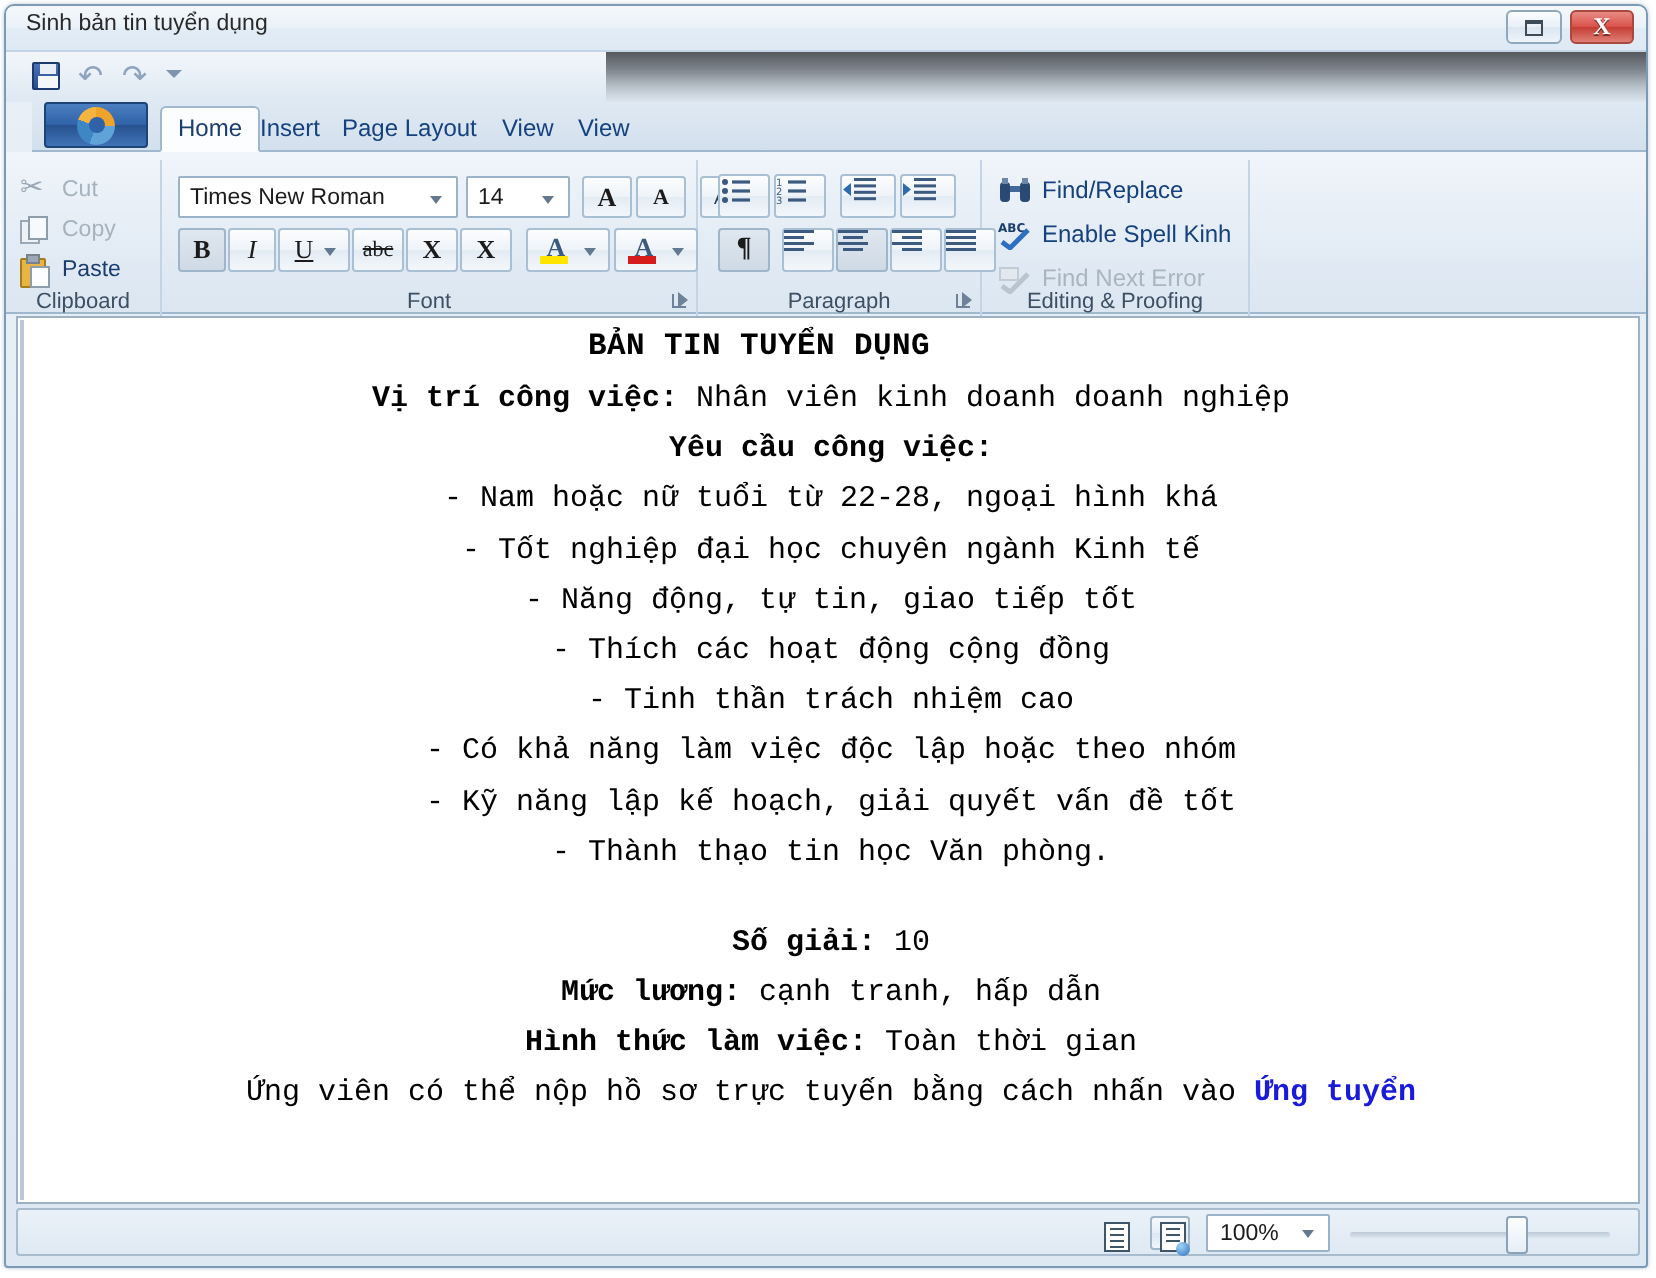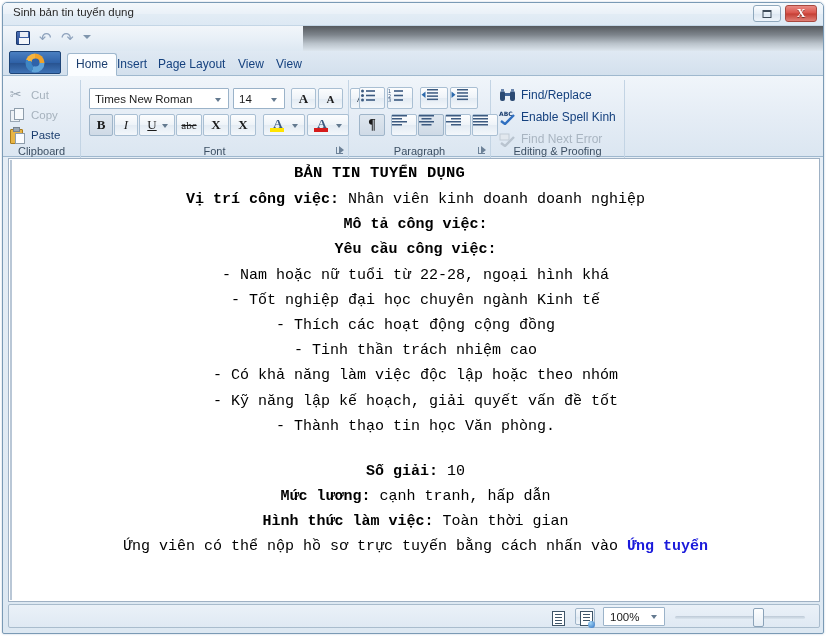--- a/index.html
+++ b/index.html
@@ -104,20 +104,21 @@
   #qat-more .cv{
     position:absolute;left:0;top:0;border-left:4px solid transparent;border-right:4px solid transparent;
     border-top:4px solid #7f95ad;
   }
 
   
   #tab-row{
     position:relative;height:24px;
     background:linear-gradient(to bottom,#dfe9f3 0%,#d3e0ed 100%);
     border-bottom:1px solid #9fb8ce;
+    margin-left:13px;
   }
   #app-button{
     position:absolute;left:6px;top:0px;width:52px;height:23px;
     background:linear-gradient(to bottom,#4a7fc1 0%,#2f62a8 50%,#27528f 51%,#3f73b6 100%);
     border:1px solid #1d4477;border-radius:2px;box-sizing:border-box;cursor:default;
   }
   #app-logo-icon{
     position:absolute;left:50%;top:50%;transform:translate(-50%,-50%);
     width:19px;height:19px;border-radius:50%;
     background:conic-gradient(#f0a32a 0deg 90deg,#5fa3d8 90deg 200deg,#3f86c4 200deg 290deg,#f5b43f 290deg 360deg);
@@ -530,24 +531,24 @@
 
     <div class="group" id="grp-rest"></div>
   </div>
 
   <div id="doc-outer">
     <div id="doc-inner">
       <div id="doc-page">
         <div id="doc-title">BẢN TIN TUYỂN DỤNG</div>
 
         <div class="dline"><b>Vị trí công việc:</b><span> Nhân viên kinh doanh doanh nghiệp</span></div>
-        <div class="dline"><b>Mô tả công việc:</b><span></span></div>
         <div class="dline"><b>Yêu cầu công việc:</b><span></span></div>
         <div class="dline"><b></b><span>- Nam hoặc nữ tuổi từ 22-28, ngoại hình khá</span></div>
         <div class="dline"><b></b><span>- Tốt nghiệp đại học chuyên ngành Kinh tế</span></div>
+        <div class="dline"><b></b><span>- Năng động, tự tin, giao tiếp tốt</span></div>
         <div class="dline"><b></b><span>- Thích các hoạt động cộng đồng</span></div>
         <div class="dline"><b></b><span>- Tinh thần trách nhiệm cao</span></div>
         <div class="dline"><b></b><span>- Có khả năng làm việc độc lập hoặc theo nhóm</span></div>
         <div class="dline"><b></b><span>- Kỹ năng lập kế hoạch, giải quyết vấn đề tốt</span></div>
         <div class="dline"><b></b><span>- Thành thạo tin học Văn phòng.</span></div>
         <div class="dline blank"></div>
         <div class="dline"><b>Số giải:</b><span> 10</span></div>
         <div class="dline"><b>Mức lương:</b><span> cạnh tranh, hấp dẫn</span></div>
         <div class="dline"><b>Hình thức làm việc:</b><span> Toàn thời gian</span></div>
         <div class="dline"><span>Ứng viên có thể nộp hồ sơ trực tuyến bằng cách nhấn vào </span><span class="link">Ứng tuyển</span></div>

